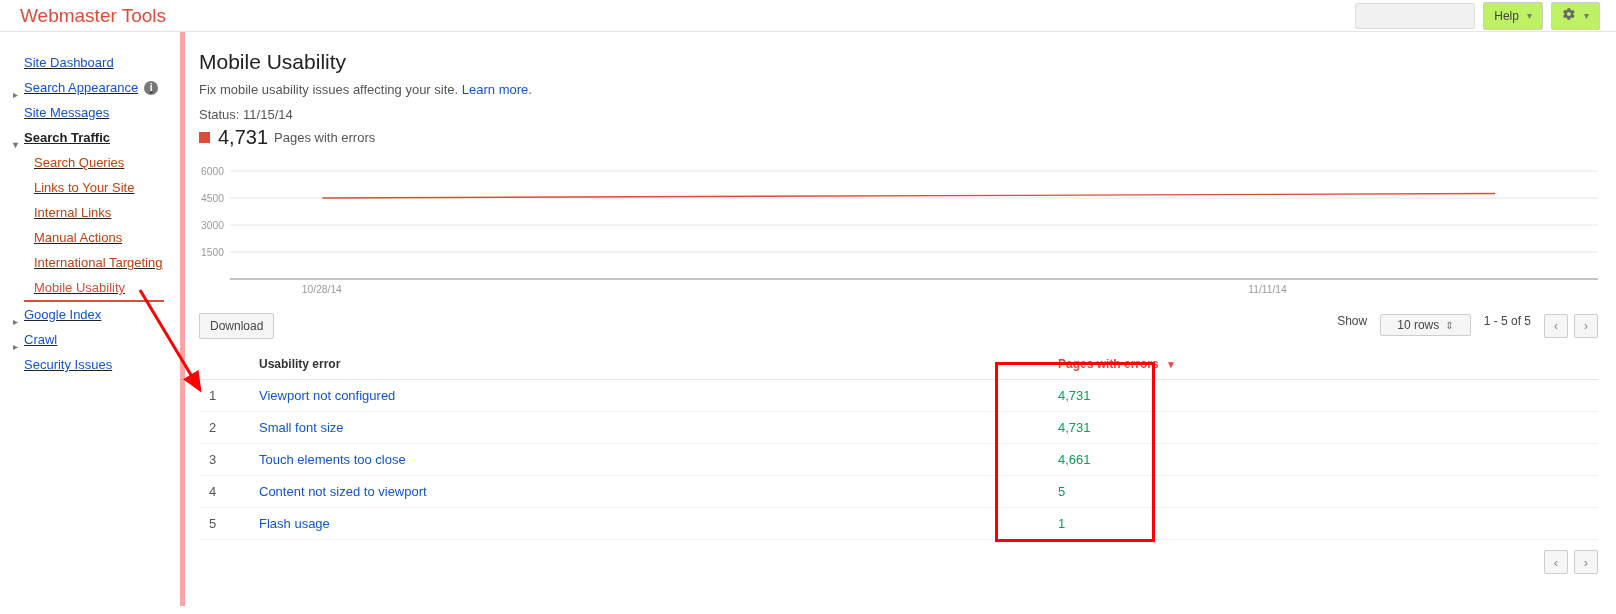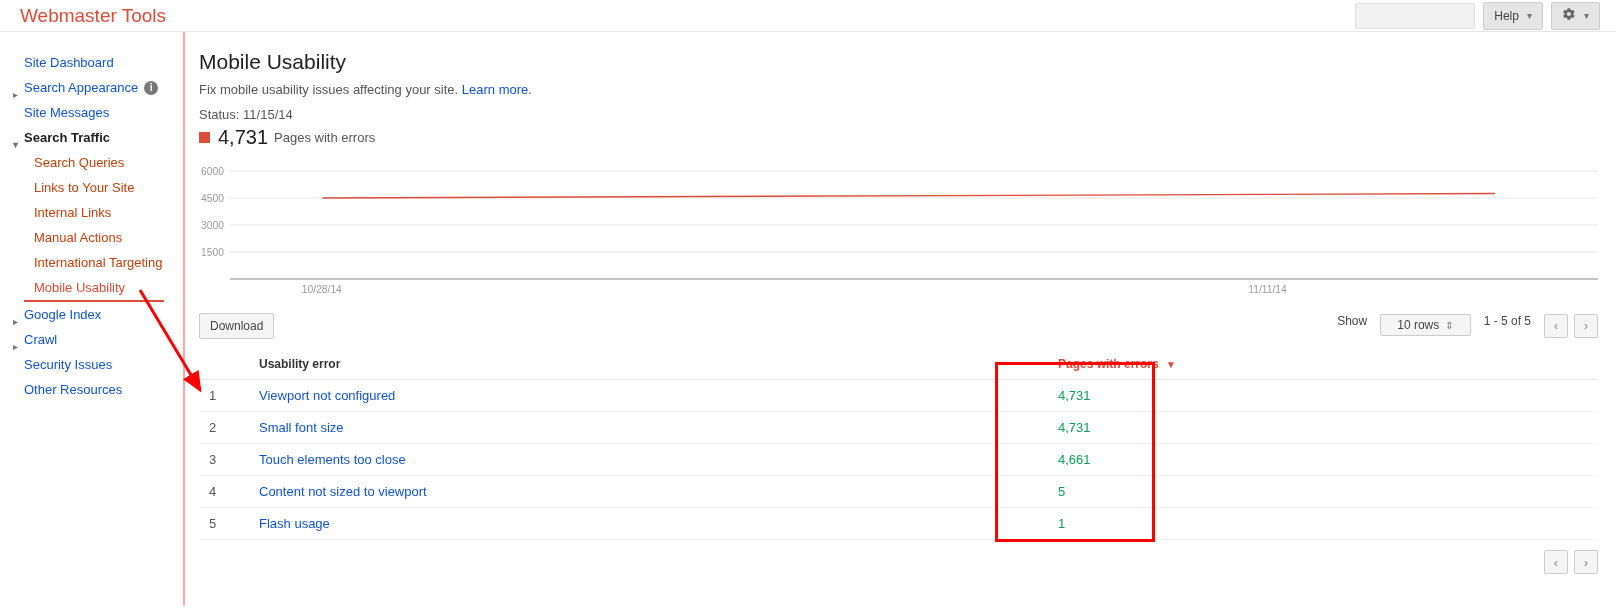--- a/index.html
+++ b/index.html
@@ -12,30 +12,30 @@
     border-bottom: 1px solid #e5e5e5; padding: 0 8px;
   }
   .brand { color: #dd4b39; font-size: 19px; padding-left: 12px; }
   .topbar-right { margin-left: auto; display: flex; align-items: center; gap: 8px; padding-right: 8px; }
   .account-chip {
     width: 120px; height: 26px; background: #f1f1f1; border: 1px solid #ddd;
     border-radius: 2px;
   }
   .help-btn, .gear-btn {
     display: flex; align-items: center; height: 28px; padding: 0 10px;
-    border: 1px solid #ccc; background: #e5e5e5; border-radius: 2px; color: #444;
+    border: 1px solid #ccc; background: #bef264; border-radius: 2px; color: #444;
     cursor: pointer; font-size: 12px;
   }
   .help-btn .caret, .gear-btn .caret { margin-left: 8px; color: #777; font-size: 10px; }
 
   
   .layout { display: flex; }
   .sidebar {
-    width: 185px; min-width: 185px; border-right: 2px solid #fca5a5;
-    padding-top: 18px; min-height: 574px;
+    width: 185px; min-width: 185px; border-right: 5px solid #fca5a5;
+    padding-top: 18px; min-height: 574px; text-decoration: underline;
   }
   .sb-item, .sb-sub {
     font-size: 13px; color: #15c; padding: 5px 0 5px 24px; cursor: pointer;
     display: flex; align-items: center;
   }
   .sb-item .tw { display:inline-block; width: 0; position: relative; }
   .sb-item .tw::before {
     content: "▸"; color: #777; font-size: 10px; position: absolute; left: -11px; top: 1px;
   }
   .sb-item.exp .tw::before { content: "▾"; }
@@ -168,24 +168,20 @@
         <span class="tw"></span>
         <span class="lbl">Google Index</span>
       </div>
     <div class="sb-item">
         <span class="tw"></span>
         <span class="lbl">Crawl</span>
       </div>
     <div class="sb-item noarrow">
         <span class="tw"></span>
         <span class="lbl">Security Issues</span>
-      </div>
-    <div class="sb-item noarrow">
-        <span class="tw"></span>
-        <span class="lbl">Other Resources</span>
       </div>
   </nav>
 
   <main class="main">
     <h1 class="page-title">Mobile Usability</h1>
     <div class="subtitle">
       <span>Fix mobile usability issues affecting your site. </span><a href="#">Learn more</a><span>.</span>
     </div>
     <div class="status-line">
       <span>Status: </span><span>11/15/14</span>

